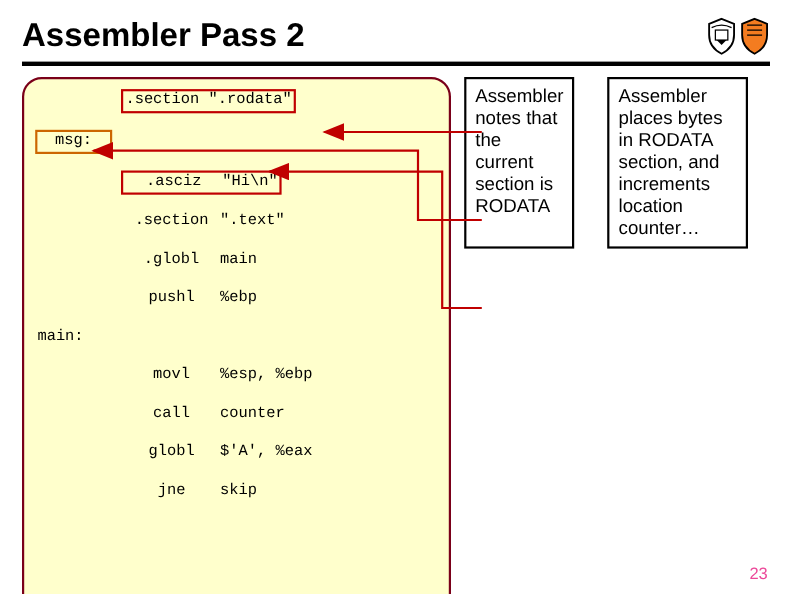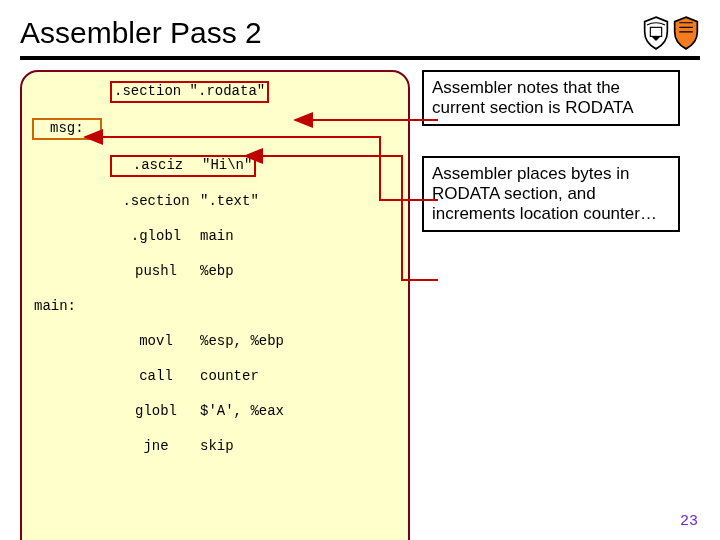--- a/index.html
+++ b/index.html
@@ -8,21 +8,21 @@
     background: #fff;
     font-family: Arial, Helvetica, sans-serif;
     position: relative;
   }
   .page { padding: 16px 20px 10px 20px; }
   .titlebar {
     display: flex; justify-content: space-between; align-items: center;
     padding-bottom: 6px;
   }
   .title {
-    font-size: 30px; font-weight: normal; color: #000;
+    font-size: 30px; font-weight: bold; color: #000;
   }
   .crest { display: flex; gap: 2px; align-items: center; }
   .crest svg { width: 28px; height: 34px; }
   .rule {
     border: none; border-top: 4px solid #000; margin-bottom: 10px;
   }
   .content {
     display: flex; gap: 12px; align-items: flex-start;
     position: relative;
   }
@@ -48,33 +48,33 @@
     border: 2px solid #c00000;
     padding: 0 2px; margin: -1px -2px;
     display: inline-block;
   }
   .hl-orange {
     border: 2px solid #cc6600;
     padding: 0 16px; margin: -1px -2px;
     display: inline-block;
   }
   .notes {
-    display: flex; flex-direction: column; gap: 30px;
+    display: flex; flex-direction: row; gap: 30px;
     width: 258px;
   }
   .notebox {
     border: 2px solid #000;
     padding: 6px 8px;
     font-size: 17px;
     line-height: 1.18;
     background: #fff;
   }
   .pagenum {
     position: absolute; bottom: 10px; right: 22px;
-    font-size: 15px; color: #6d28d9; font-family: Liberation Mono, monospace;
+    font-size: 15px; color: #ec4899;
   }
   
   .arrows {
     position: absolute; left: 0; top: 0;
     width: 720px; height: 540px;
     pointer-events: none;
   }
 </style>
 </head>
 <body>

